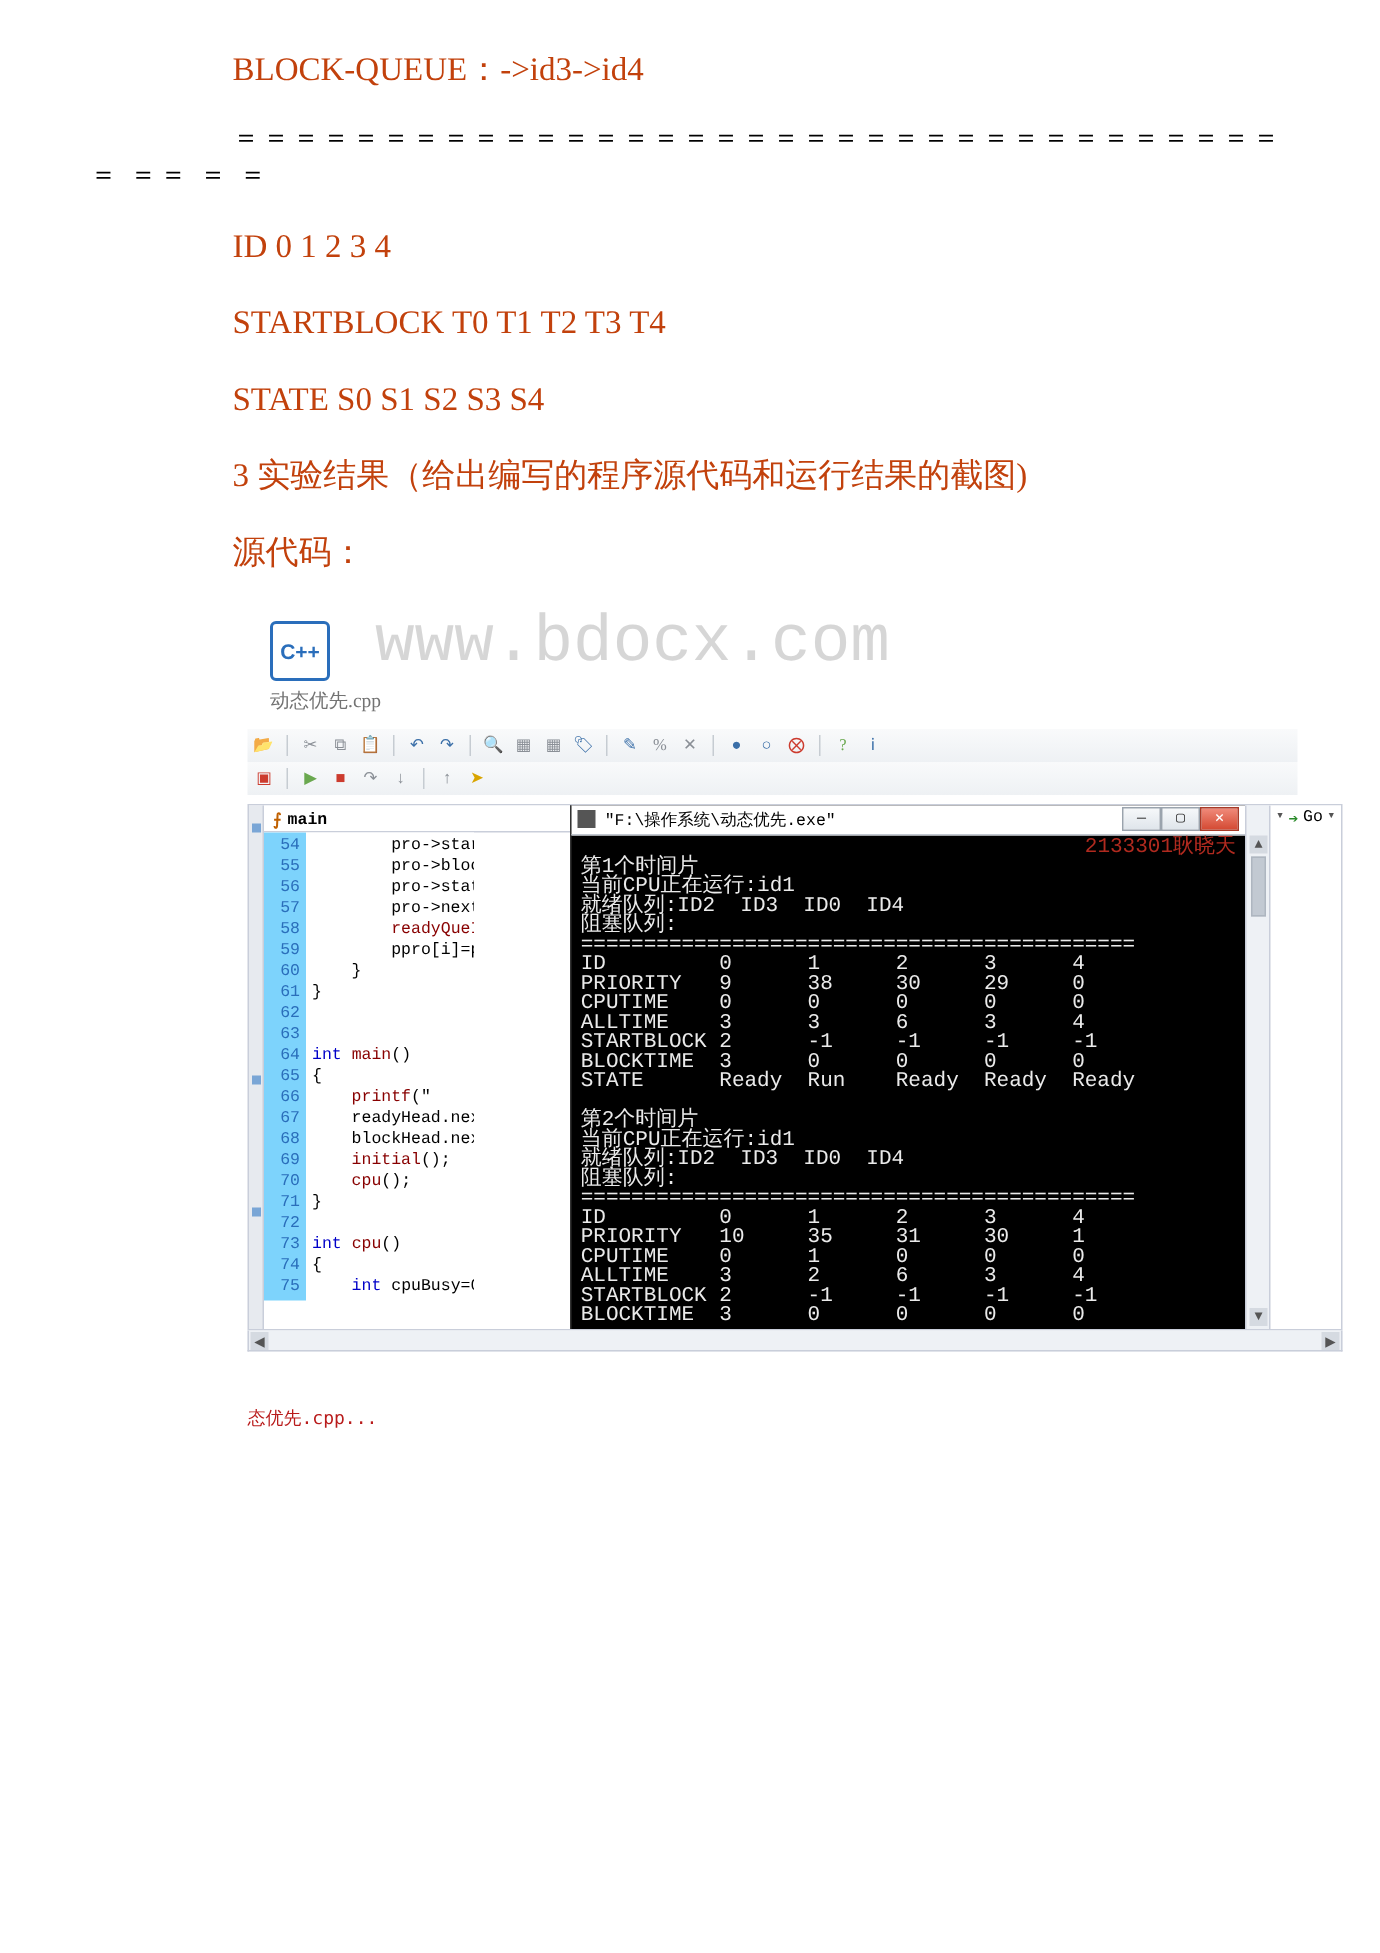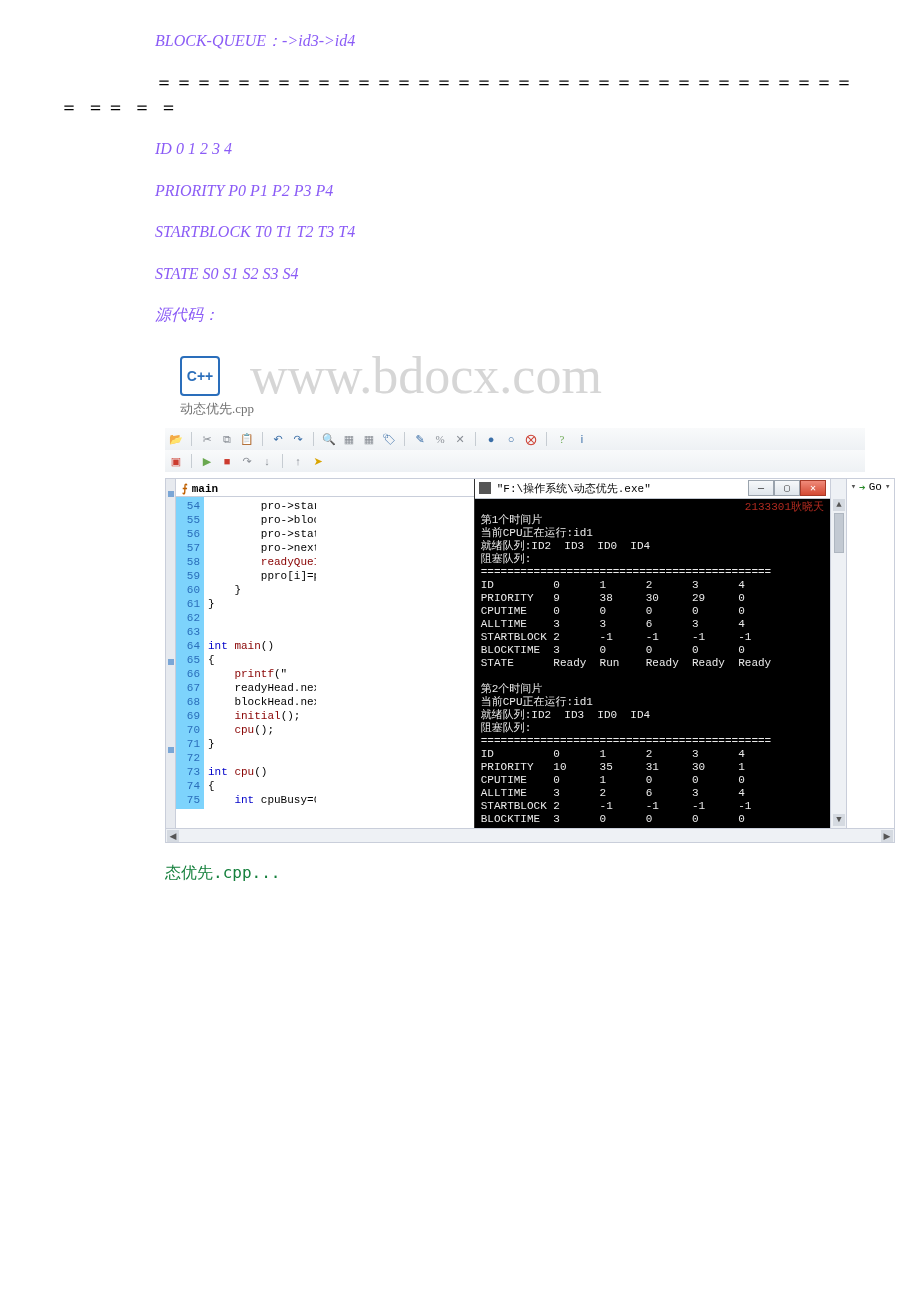--- a/index.html
+++ b/index.html
@@ -7,26 +7,25 @@
     margin: 0;
     padding: 0;
     background: #ffffff;
     font-family: "Times New Roman", serif;
     width: 920px;
   }
   .page {
     padding: 20px 0 40px 0;
   }
   .content-line {
-    font-size: 16px;
-    color: #8b5cf6;
+    font-size: 22px;
+    color: #c2410c;
     margin: 0;
     padding: 8px 0 8px 155px;
     line-height: 1.6;
-    font-style: italic;
   }
   .divider-line {
     font-size: 18px;
     color: #000;
     padding: 8px 0 0 155px;
     line-height: 1.4;
     letter-spacing: 2px;
   }
   .divider-tail {
     font-size: 18px;
@@ -58,22 +57,22 @@
   }
   .cpp-label {
     font-size: 13px;
     color: #737373;
     margin-top: 4px;
   }
   .watermark {
     position: absolute;
     left: 250px;
     top: 10px;
-    font-size: 52px;
-    font-family: Liberation Serif, serif;
+    font-size: 44px;
+    font-family: Liberation Mono, monospace;
     color: rgba(180, 180, 180, 0.55);
     font-weight: 500;
     pointer-events: none;
   }
   .toolbar-area {
     margin: 10px 0 0 165px;
     width: 700px;
   }
   .tb-row {
     height: 22px;
@@ -182,21 +181,21 @@
     background: linear-gradient(#f6f8fa,#dfe5eb);
     font-size: 10px;
     display:flex; align-items:center; justify-content:center;
     color:#333;
   }
   .winbtn.close { background: linear-gradient(#f08a7a,#d44a33); color:#fff; border-color:#a83a28;}
   .console-body {
     flex: 1;
     padding: 2px 6px 2px 6px;
     white-space: pre;
-    font-size: 11px;
+    font-size: 14px;
     line-height: 13px;
     overflow: hidden;
     position: relative;
   }
   .right-strip {
     width: 16px;
     background: #eef1f5;
     border-left: 1px solid #c9ceda;
     position: relative;
   }
@@ -231,42 +230,42 @@
     border-top: none;
     position: relative;
   }
   .bottom-scroll .sb-l, .bottom-scroll .sb-r {
     position:absolute; top:1px; width:12px; height:12px; background:#d5dae1;
     font-size:9px; text-align:center; line-height:12px; color:#555;
   }
   .bottom-scroll .sb-l { left:1px; }
   .bottom-scroll .sb-r { right:1px; }
   .footer-tab {
-    margin: 20px 0 0 165px;
-    font-size: 16px;
+    margin: 36px 0 0 165px;
+    font-size: 12px;
     font-family: "SimSun", monospace;
-    color: #15803d;
+    color: #b91c1c;
   }
   .red-id { color: #b02a1f; }
 </style>
 </head>
 <body>
 
 <div class="page">
 
   <p class="content-line">BLOCK-QUEUE：-&gt;id3-&gt;id4</p>
 
   <div class="divider-line">＝＝＝＝＝＝＝＝＝＝＝＝＝＝＝＝＝＝＝＝＝＝＝＝＝＝＝＝＝＝＝＝＝＝＝</div>
   <div class="divider-tail">＝ ＝＝ ＝ ＝</div>
 
   <p class="content-line">ID 0 1 2 3 4</p>
-  <p class="content-line">PRIORITY P0 P1 P2 P3 P4</p>
   <p class="content-line">STARTBLOCK T0 T1 T2 T3 T4</p>
   <p class="content-line">STATE S0 S1 S2 S3 S4</p>
 
+  <p class="content-line">3 实验结果（给出编写的程序源代码和运行结果的截图)</p>
   <p class="content-line"> 源代码：</p>
 
   <div class="cpp-icon-wrap">
     <div class="watermark">www.bdocx.com</div>
     <div class="cpp-icon">C++</div>
     <div class="cpp-label">动态优先.cpp</div>
   </div>
 
   <div class="toolbar-area">
     <div class="tb-row">

